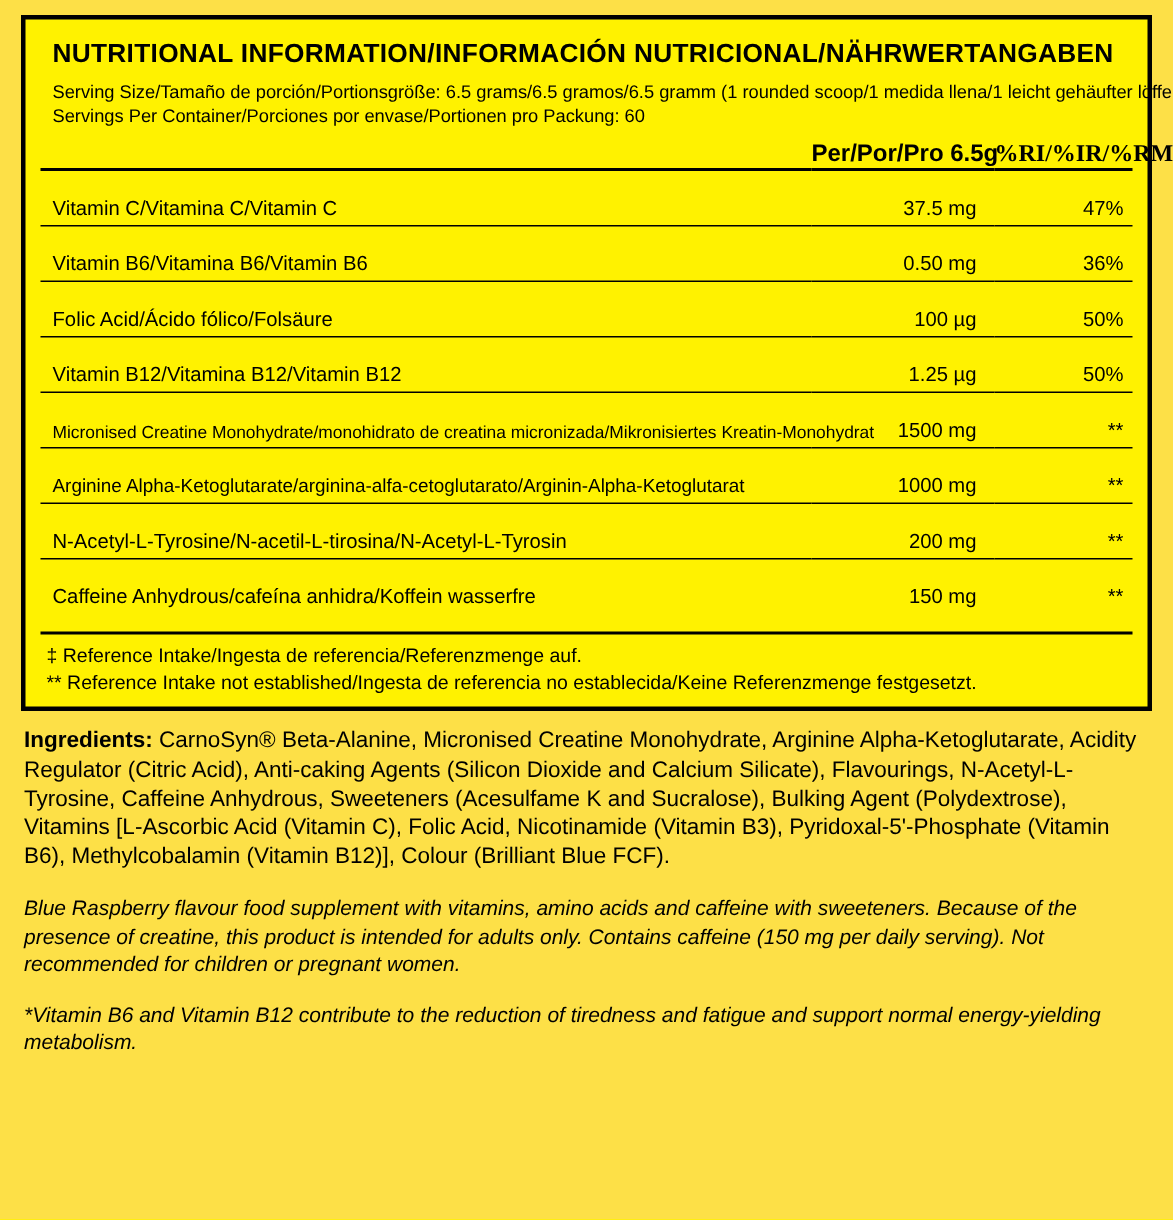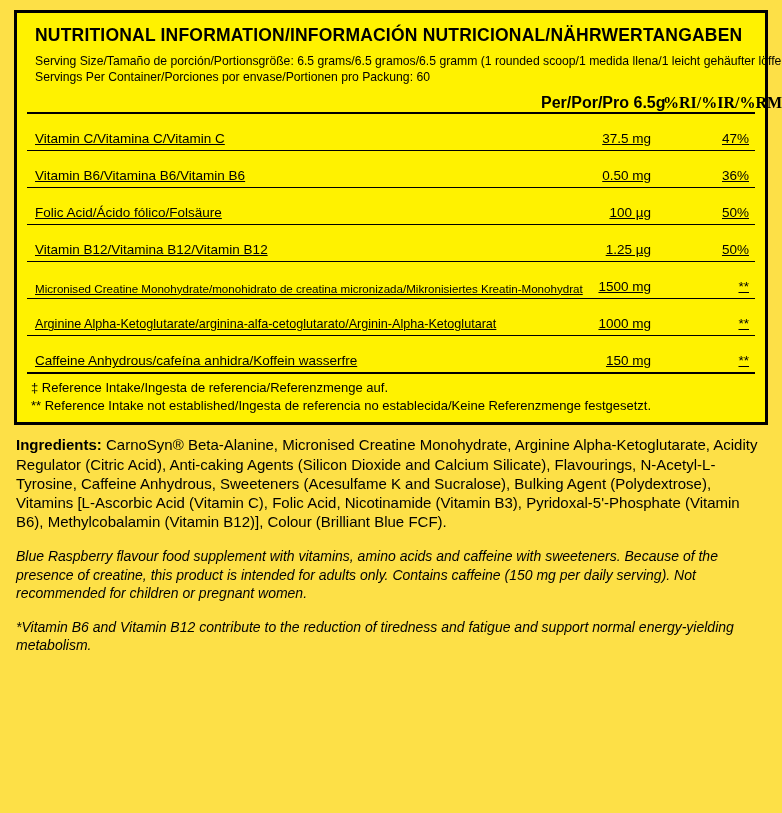--- a/index.html
+++ b/index.html
@@ -70,36 +70,35 @@
   .hdr-per { width: 122px; padding-right: 12px !important; }
   .hdr-ri  { width: 92px; text-align: right; font-family: Liberation Serif, serif; }
 
   .nutri tbody tr td {
     border-bottom: 1px solid #000;
     height: 30px;
     font-size: 13.5px;
     line-height: 1.1;
     padding-top: 3px;
     padding-bottom: 3px;
-    text-decoration: underline;
   }
   .nutri tbody tr:last-child td {
     border-bottom: none;
   }
   td.c-name { padding-left: 8px !important; white-space: nowrap; }
   td.c-amt  { text-align: right; padding-right: 12px !important; white-space: nowrap; }
   td.c-ri   { text-align: right; padding-right: 6px !important; white-space: nowrap; }
 
   
   td.c-name.small { font-size: 11.6px; }
   td.c-name.small2 { font-size: 12.6px; }
 
   .panel-footnotes {
     border-top: 2px solid #000;
-    margin-top: 0;
+    margin-top: 12px;
     padding: 5px 0 2px 4px;
     font-size: 13px;
     line-height: 1.35;
   }
   .panel-footnotes div { white-space: nowrap; }
 
   
   .below {
     padding: 10px 2px 0 2px;
   }
@@ -169,20 +168,25 @@
           <td class="c-name small">Micronised Creatine Monohydrate/monohidrato de creatina micronizada/Mikronisiertes Kreatin-Monohydrat</td>
           <td class="c-amt">1500 mg</td>
           <td class="c-ri">**</td>
         </tr>
         <tr>
           <td class="c-name small2">Arginine Alpha-Ketoglutarate/arginina-alfa-cetoglutarato/Arginin-Alpha-Ketoglutarat</td>
           <td class="c-amt">1000 mg</td>
           <td class="c-ri">**</td>
         </tr>
         <tr>
+          <td class="c-name">N-Acetyl-L-Tyrosine/N-acetil-L-tirosina/N-Acetyl-L-Tyrosin</td>
+          <td class="c-amt">200 mg</td>
+          <td class="c-ri">**</td>
+        </tr>
+        <tr>
           <td class="c-name">Caffeine Anhydrous/cafeína anhidra/Koffein wasserfre</td>
           <td class="c-amt">150 mg</td>
           <td class="c-ri">**</td>
         </tr>
       </tbody>
     </table>
 
     <div class="panel-footnotes">
       <div>‡ Reference Intake/Ingesta de referencia/Referenzmenge auf.</div>
       <div>** Reference Intake not established/Ingesta de referencia no establecida/Keine Referenzmenge festgesetzt.</div>

